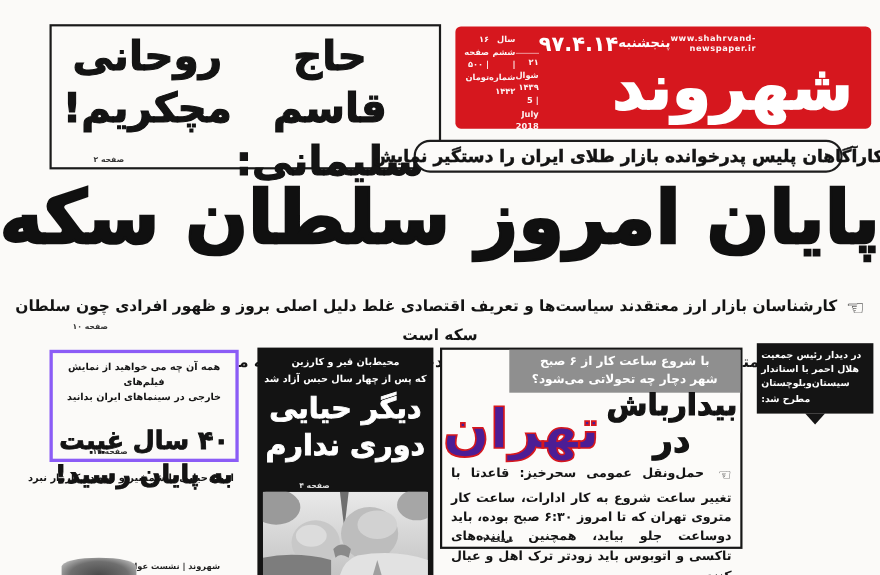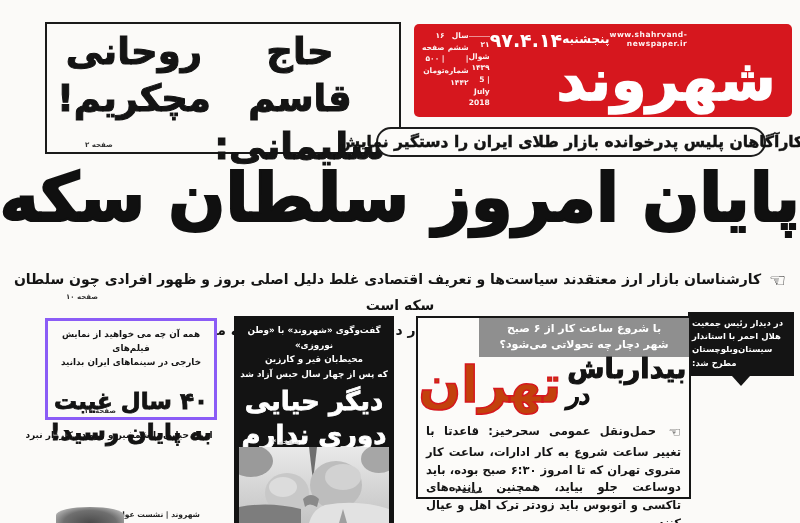--- a/index.html
+++ b/index.html
@@ -35,21 +35,21 @@
   }
   .masthead .logo-wrap { flex:1; display:flex; align-items:flex-end; justify-content:center; }
   .masthead .logo {
     font-size:57px; font-weight:900; letter-spacing:-2px; line-height:1;
     -webkit-text-stroke:1.5px #fff; transform:translateY(-2px);
   }
   .masthead .info { width:128px; display:flex; flex-direction:row; justify-content:flex-end; direction:rtl; }
   .mast-url { font-size:7.5px; letter-spacing:.5px; direction:ltr; text-align:right; font-weight:700; opacity:.95; }
   .mast-weekday { font-size:12px; font-weight:900; margin-top:2px; }
   .mast-date { font-size:19px; font-weight:900; letter-spacing:1px; line-height:1.15; }
-  .mast-small { font-size:7.5px; font-weight:700; line-height:1.55; opacity:.95; border-top:1px solid rgba(255,255,255,.55); padding-top:2px; margin-top:6px; }
+  .mast-small { font-size:7.5px; font-weight:700; line-height:1.55; opacity:.95; border-top:1px solid rgba(255,255,255,.55); padding-top:2px; margin-top:18px; }
   .mast-small2 { font-size:7.5px; font-weight:700; line-height:1.55; opacity:.95; }
 
   
   .strap {
     left:376px; top:127px; width:390px; height:30px;
     background:#fcfbf9; border:2px solid #1d1d1d; border-radius:15px;
     display:flex; align-items:center; justify-content:center;
     font-size:15.5px; font-weight:900; letter-spacing:-.5px;
     -webkit-text-stroke:.4px #111; white-space:nowrap;
   }
@@ -72,35 +72,35 @@
     font-size:8.5px; font-weight:700; line-height:1.55; padding:5px 4px 6px;
   }
   .flood-kicker::after {
     content:""; position:absolute; top:100%; left:50%; transform:translateX(-50%);
     border:9px solid transparent; border-top:10px solid #141414;
   }
   .flood-headline { margin-top:14px; text-align:center; font-size:18.5px; font-weight:900; line-height:1.45; letter-spacing:-.5px; -webkit-text-stroke:.6px #111; }
 
   
   .tehran-box {
-    left:416px; top:316px; width:275px; height:183px;
+    left:400px; top:316px; width:275px; height:183px;
     border:2.5px solid #161616; background:#fcfbf9;
   }
   .tehran-kicker-bar {
     position:absolute; top:0; right:0; width:210px; background:#8f8f8f; color:#fff;
     text-align:center; font-size:11px; font-weight:900; line-height:1.45; padding:3px 4px 4px;
   }
   .tehran-headline {
     position:absolute; top:36px; right:8px; left:6px;
     display:flex; flex-direction:row; align-items:center; justify-content:center; gap:6px;
   }
   .tehran-black { text-align:center; font-weight:900; letter-spacing:-1px; -webkit-text-stroke:1px #111; }
   .tehran-black .b1 { font-size:27px; line-height:1.1; display:block; }
-  .tehran-black .b2 { font-size:23px; line-height:1.1; display:block; text-align:left;font-style:italic; }
-  .tehran-red { font-size:50px; font-weight:900; color:#c2410c; letter-spacing:-2px; -webkit-text-stroke:1.5px #d6171e; line-height:1; transform:translateY(4px); }
+  .tehran-black .b2 { font-size:31px; line-height:1.1; display:block; text-align:center; }
+  .tehran-red { font-size:50px; font-weight:900; color:#4c1d95; letter-spacing:-2px; -webkit-text-stroke:1.5px #d6171e; line-height:1; transform:translateY(4px); }
   .tehran-body {
     position:absolute; top:104px; right:8px; left:8px;
     font-size:11.5px; font-weight:700; line-height:1.55; text-align:justify; letter-spacing:-.2px;
   }
   .tehran-body .hand { font-size:14px; vertical-align:-2px; }
   .tehran-ref { left:5px; bottom:2px; }
 
   
   .ranger-box {
     left:234px; top:316px; width:160px; height:207px;
@@ -193,21 +193,20 @@
     </div>
     <div class="tehran-body">
       <span class="hand">☜</span>
       <span>حمل‌ونقل عمومی سحرخیز: قاعدتا با تغییر ساعت شروع به کار ادارات، ساعت کار متروی تهران که تا امروز ۶:۳۰ صبح بوده، باید دوساعت جلو بیاید، همچنین راننده‌های تاکسی و اتوبوس باید زودتر ترک اهل و عیال کنند.</span>
     </div>
     <span class="page-ref tehran-ref">صفحه ۲</span>
   </div>
 
   <div class="abs ranger-box">
     <div class="ranger-kicker">
-      <div>گفت‌وگوی «شهروند» با «وطن نوروزی»</div>
       <div>محیط‌بان قیر و کارزین</div>
       <div>که پس از چهار سال حبس آزاد شد</div>
     </div>
     <div class="ranger-headline">
       <div>دیگر حیایی</div>
       <div>دوری ندارم</div>
     </div>
     <span class="page-ref ranger-ref">صفحه ۴</span>
     <div class="ranger-photo">
       <svg viewBox="0 0 150 76" preserveAspectRatio="none">

